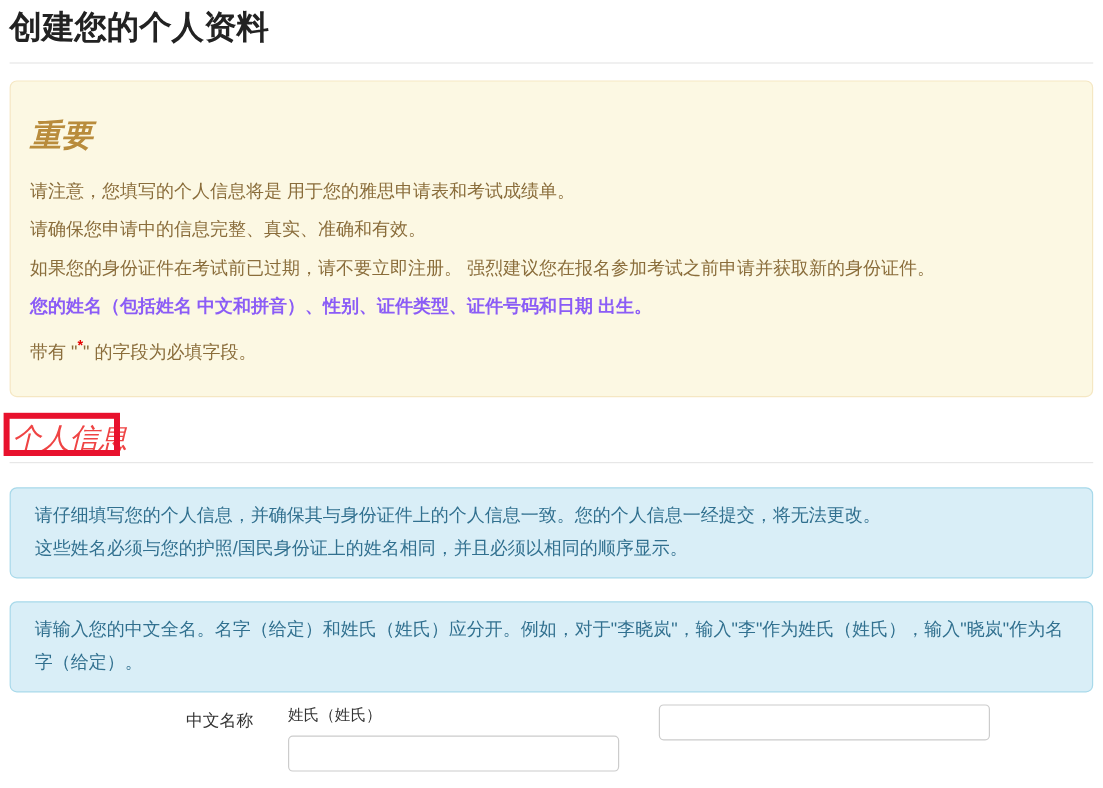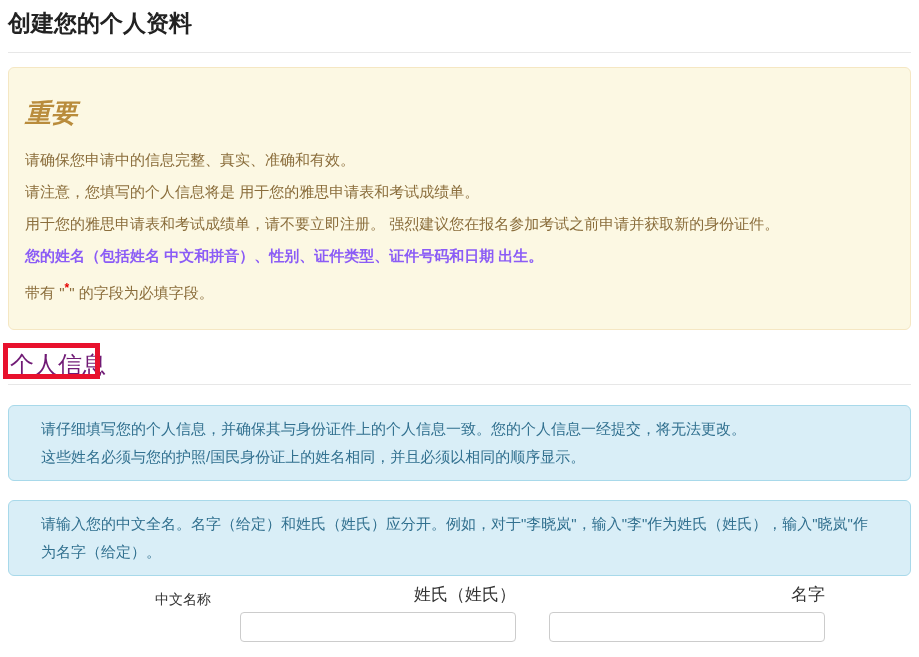--- a/index.html
+++ b/index.html
@@ -8,21 +8,21 @@
     width: 919px; height: 657px;
     background: #fff;
     overflow: hidden;
     font-family: "Liberation Sans", "DejaVu Sans", sans-serif;
     color: #333;
   }
   .container { padding: 0 8px; }
 
   
   .page-title {
-    font-size: 23px;
+    font-size: 27px;
     font-weight: bold;
     color: #222;
     margin: 6px 0 0 0;
     line-height: 34px;
   }
   hr.rule {
     border: none;
     border-top: 1px solid #e7e7e7;
     margin: 12px 0 0 0;
   }
@@ -61,42 +61,43 @@
   }
 
   
   .section-header {
     position: relative;
     margin-top: 20px;
   }
   .section-title {
     font-size: 24px;
     font-weight: 400;
-    color: #701a75;
+    color: #ef4444;
     margin: 3px 0 4px 2px;
     line-height: 30px;
+    font-style: italic;
   }
   .section-header hr.rule { margin: 0; }
   .annotation-box {
     position: absolute;
     left: -5px;
     top: -7px;
     width: 97px;
     height: 36px;
     border: 5px solid #e8112d;
     pointer-events: none;
     z-index: 5;
   }
 
   
   .info-panel {
     background: #d9eef7;
     border: 1px solid #a8d9ea;
     border-radius: 6px;
-    padding: 9px 32px;
+    padding: 9px 20px;
     color: #31708f;
     font-size: 15px;
   }
   .info-panel-1 { margin-top: 20px; }
   .info-panel-2 { margin-top: 19px; }
   .info-panel p { margin: 0; line-height: 28px; }
 
   
   .name-row {
     display: flex;
@@ -105,25 +106,24 @@
   }
   .group-label {
     width: 85px;
     font-size: 14px;
     color: #333;
     padding-top: 5px;
   }
   .field { width: 276px; margin-right: 33px; }
   .field-label {
     display: block;
-    font-size: 17px;
+    font-size: 13px;
     color: #333;
     line-height: 18px;
     margin-bottom: 8px;
-    text-align: right;
   }
   .text-input {
     width: 100%;
     height: 30px;
     border: 1px solid #ccc;
     border-radius: 4px;
     background: #fff;
     padding: 0 8px;
     font-size: 14px;
     font-family: "Liberation Sans", "DejaVu Sans", sans-serif;
@@ -132,23 +132,23 @@
 </head>
 <body>
 
 <div class="container">
 
   <h1 class="page-title">创建您的个人资料</h1>
   <hr class="rule">
 
   <div class="warning-panel">
     <h2 class="warning-heading">重要</h2>
+    <p>请注意，您填写的个人信息将是 用于您的雅思申请表和考试成绩单。</p>
     <p>请确保您申请中的信息完整、真实、准确和有效。</p>
-    <p>请注意，您填写的个人信息将是 用于您的雅思申请表和考试成绩单。</p>
-    <p>用于您的雅思申请表和考试成绩单，请不要立即注册。 强烈建议您在报名参加考试之前申请并获取新的身份证件。</p>
+    <p>如果您的身份证件在考试前已过期，请不要立即注册。 强烈建议您在报名参加考试之前申请并获取新的身份证件。</p>
     <p class="highlight">您的姓名（包括姓名 中文和拼音）、性别、证件类型、证件号码和日期 出生。</p>
     <p><span>带有 "</span><span class="req-star">*</span><span>" 的字段为必填字段。</span></p>
   </div>
 
   <div class="section-header">
     <div class="annotation-box"></div>
     <h2 class="section-title">个人信息</h2>
     <hr class="rule">
   </div>
 
@@ -161,18 +161,17 @@
     <p>请输入您的中文全名。名字（给定）和姓氏（姓氏）应分开。例如，对于"李晓岚"，输入"李"作为姓氏（姓氏），输入"晓岚"作为名字（给定）。</p>
   </div>
 
   <div class="name-row">
     <div class="group-label">中文名称</div>
     <div class="field">
       <label class="field-label">姓氏（姓氏）</label>
       <input class="text-input" type="text" value="" style="">
     </div>
     <div class="field">
-      <label class="field-label">名字</label>
       <input class="text-input" type="text" value="" style="">
     </div>
   </div>
 
 </div>
 
 </body></html>

